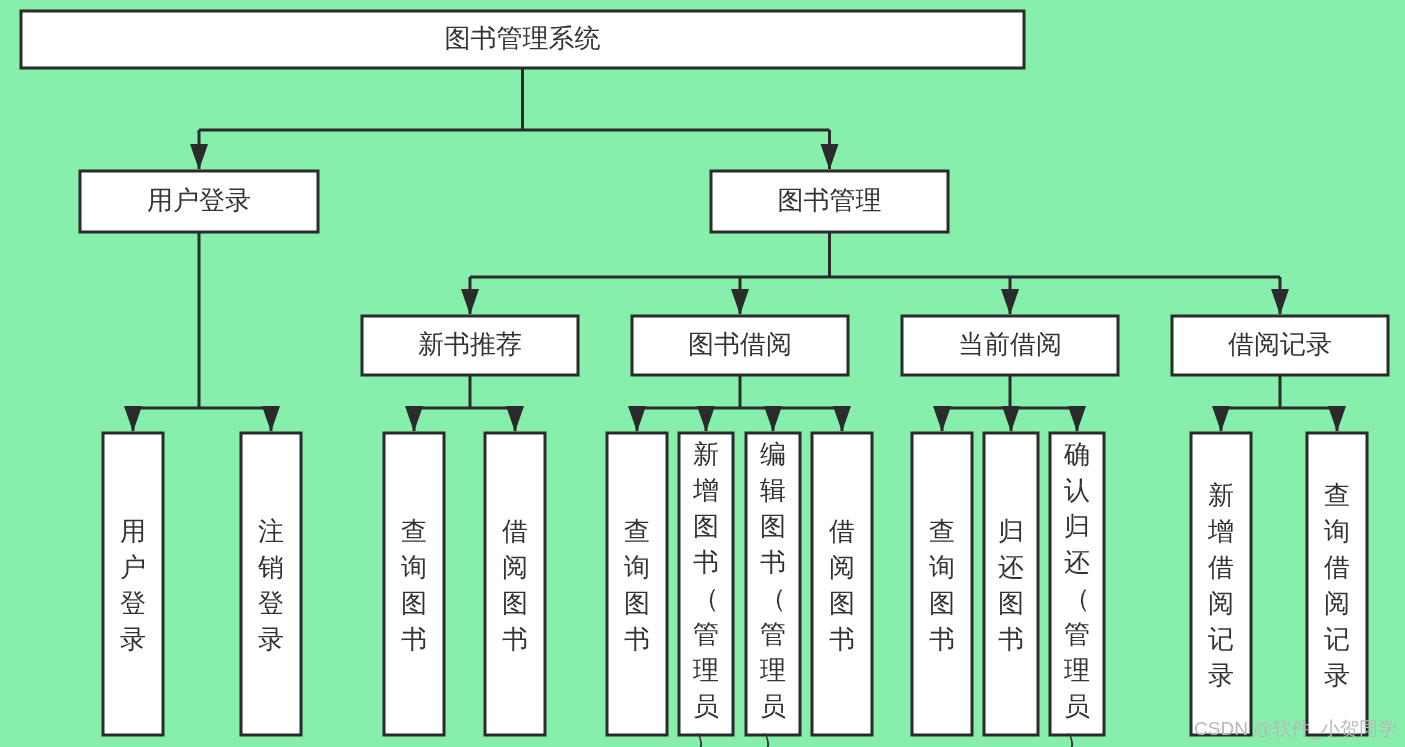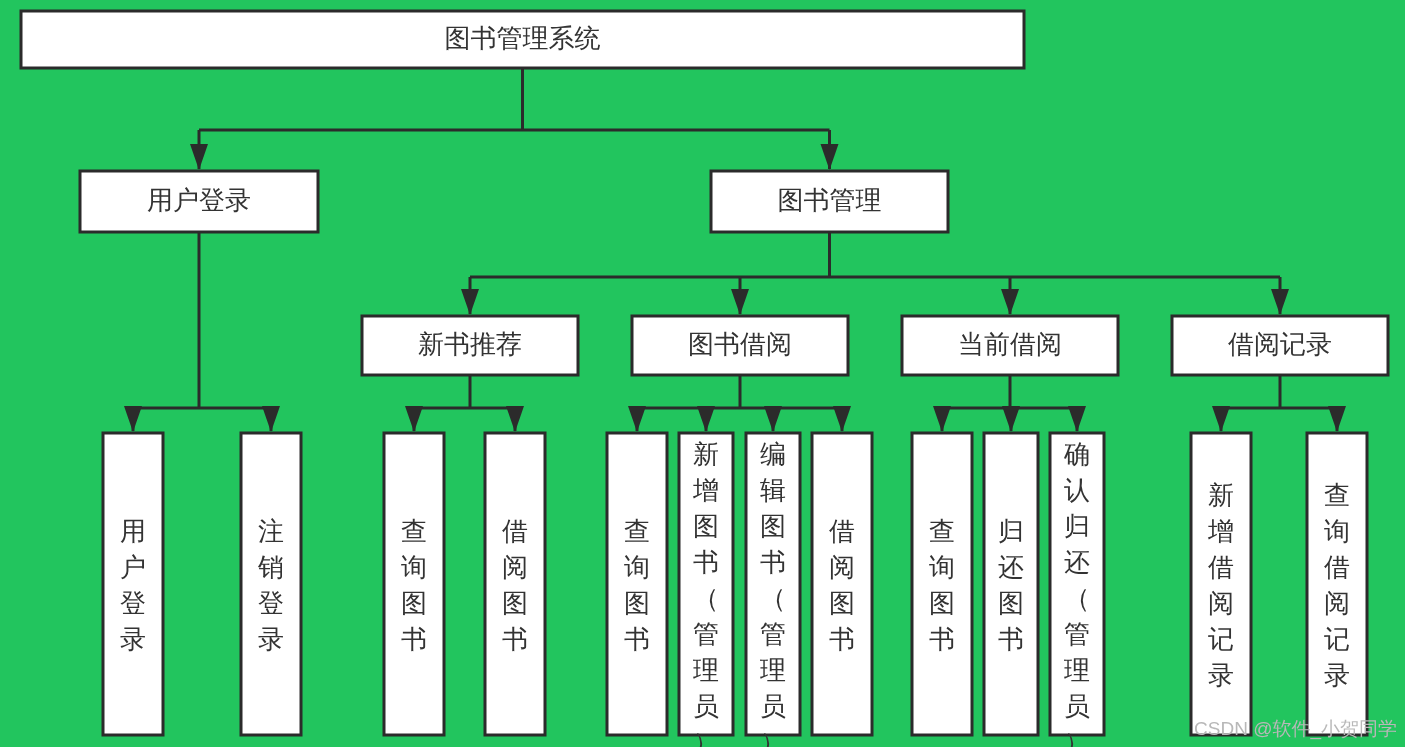--- a/index.html
+++ b/index.html
@@ -7,21 +7,21 @@
     padding: 0;
     background: #ffffff;
   }
   body {
     font-family: "Liberation Sans", "DejaVu Sans", sans-serif;
   }
   #stage {
     position: relative;
     width: 1405px;
     height: 747px;
-    background: #22c55e;
+    background: #86efac;
     overflow: hidden;
     text-align: center;
   }
   #diagram {
     position: absolute;
     left: 0;
     top: 0;
     width: 1405px;
     height: 747px;
   }

